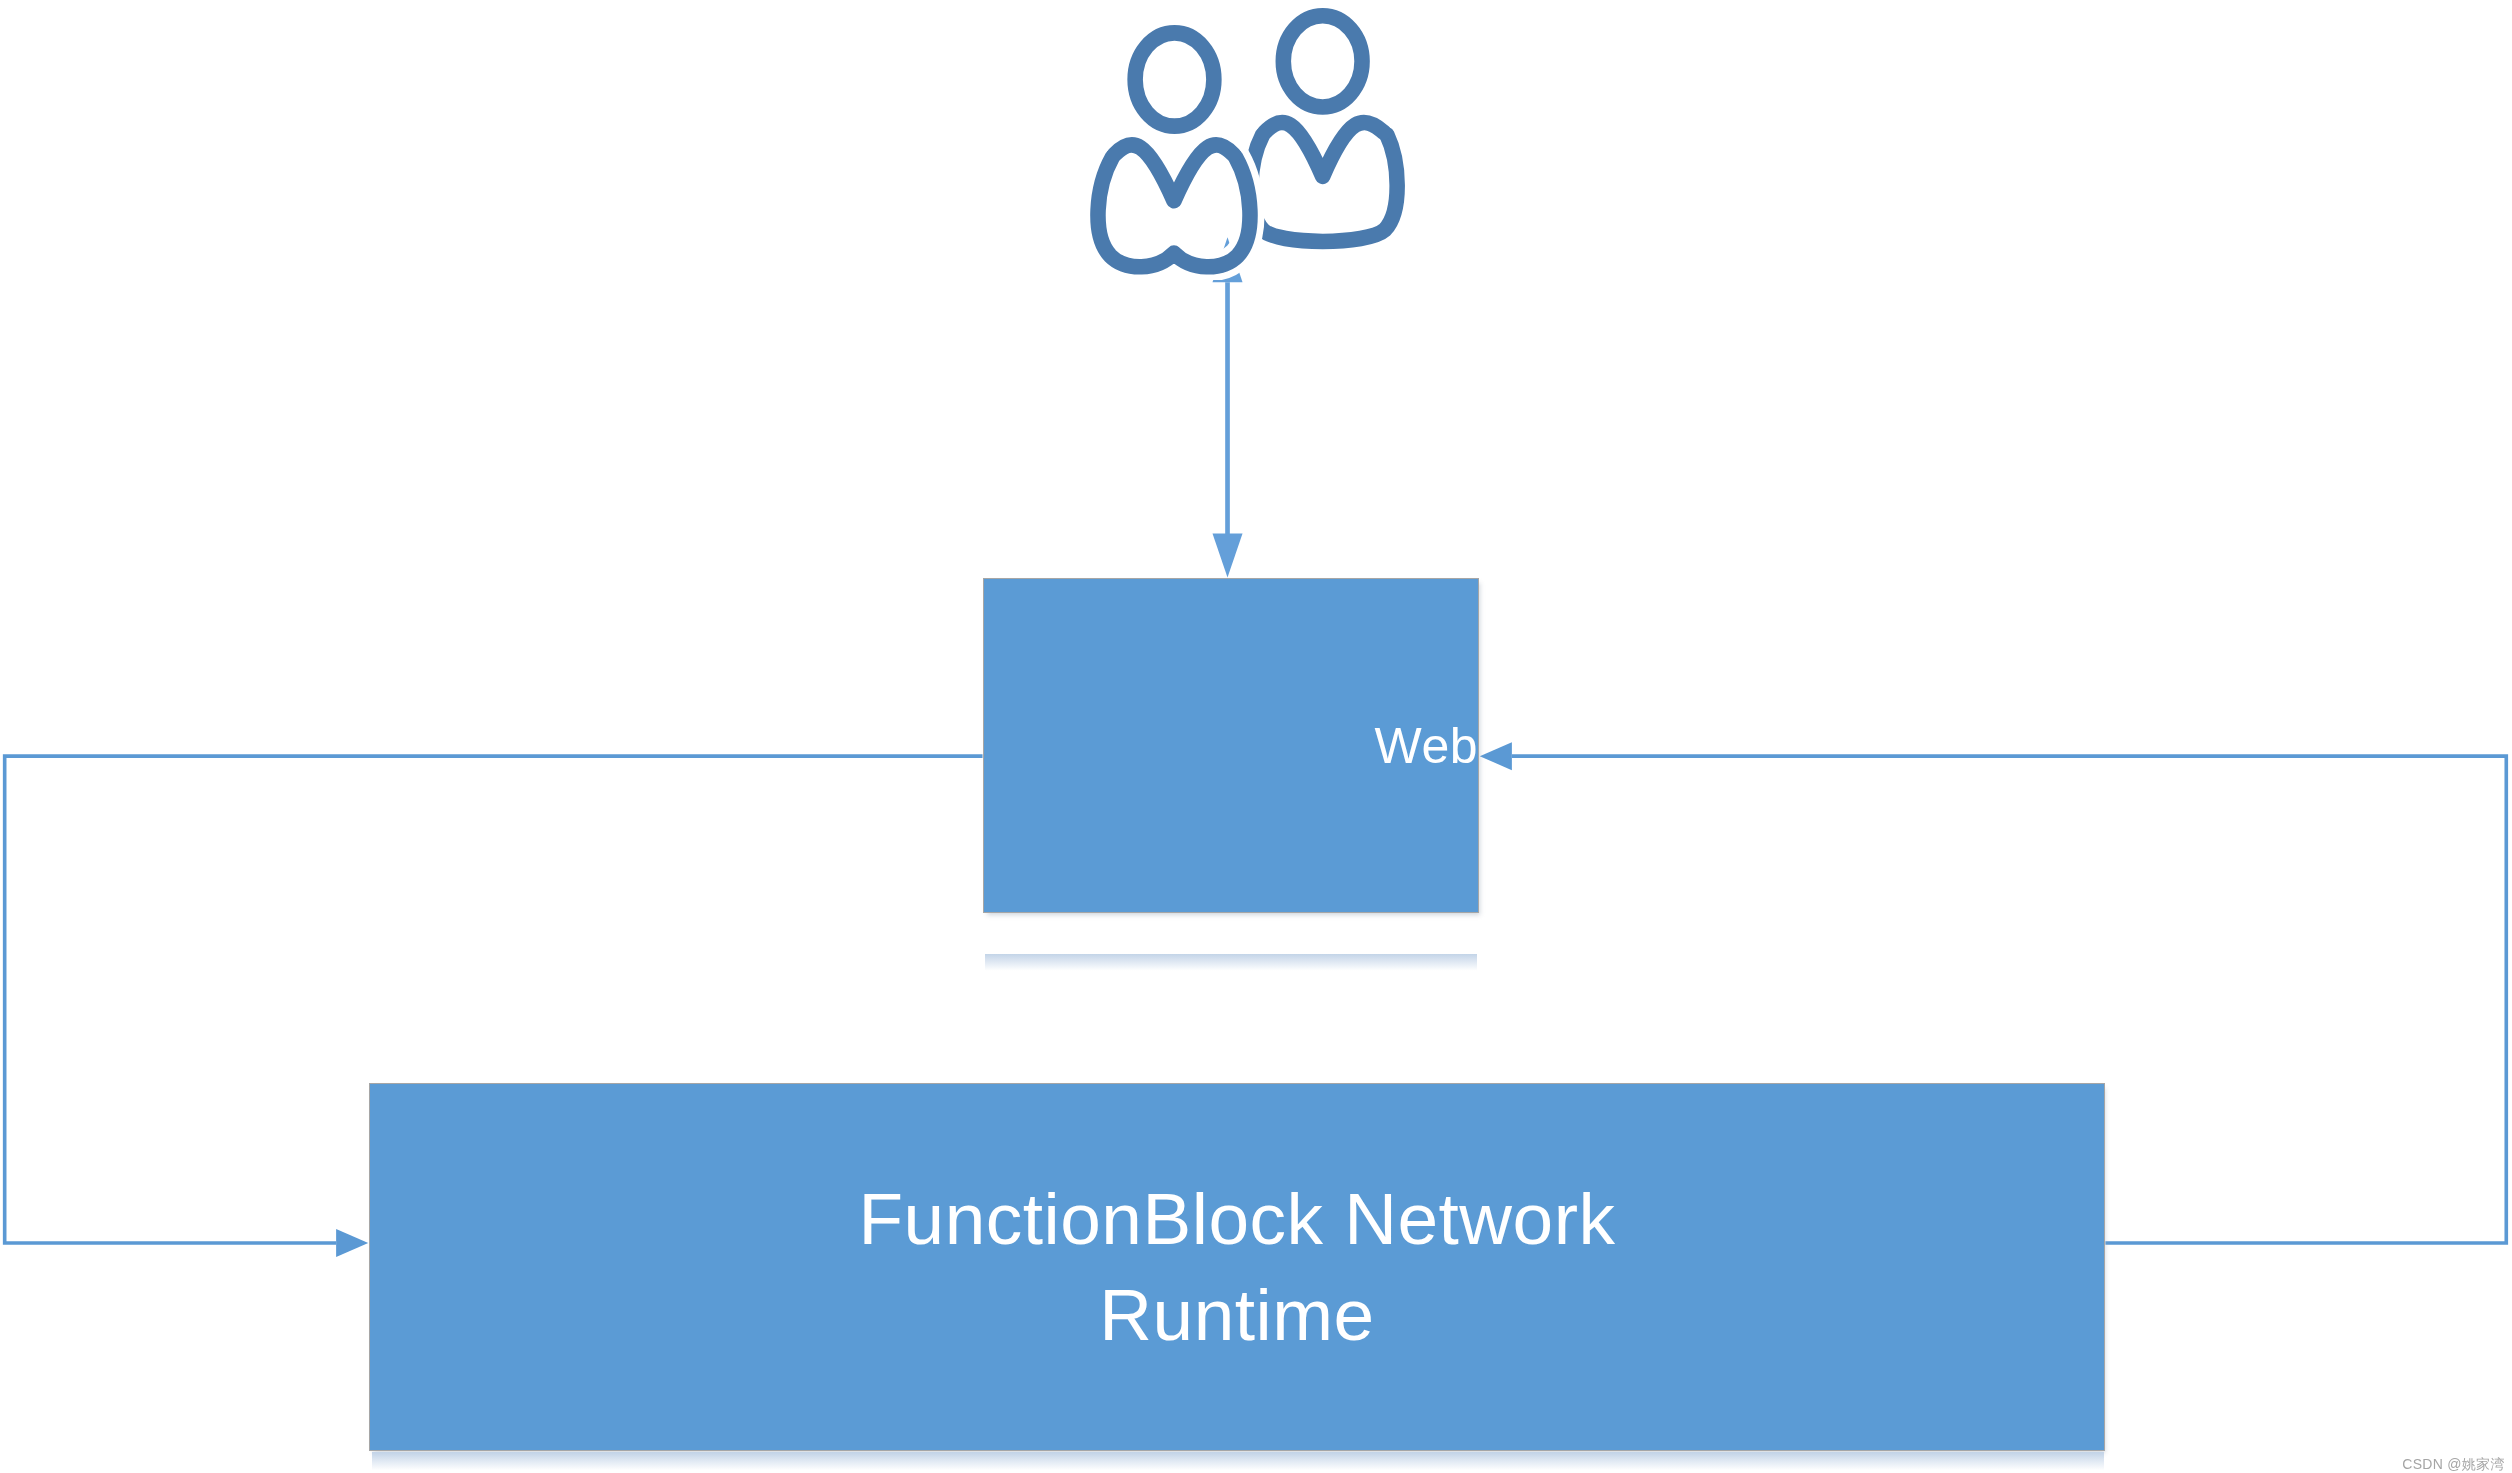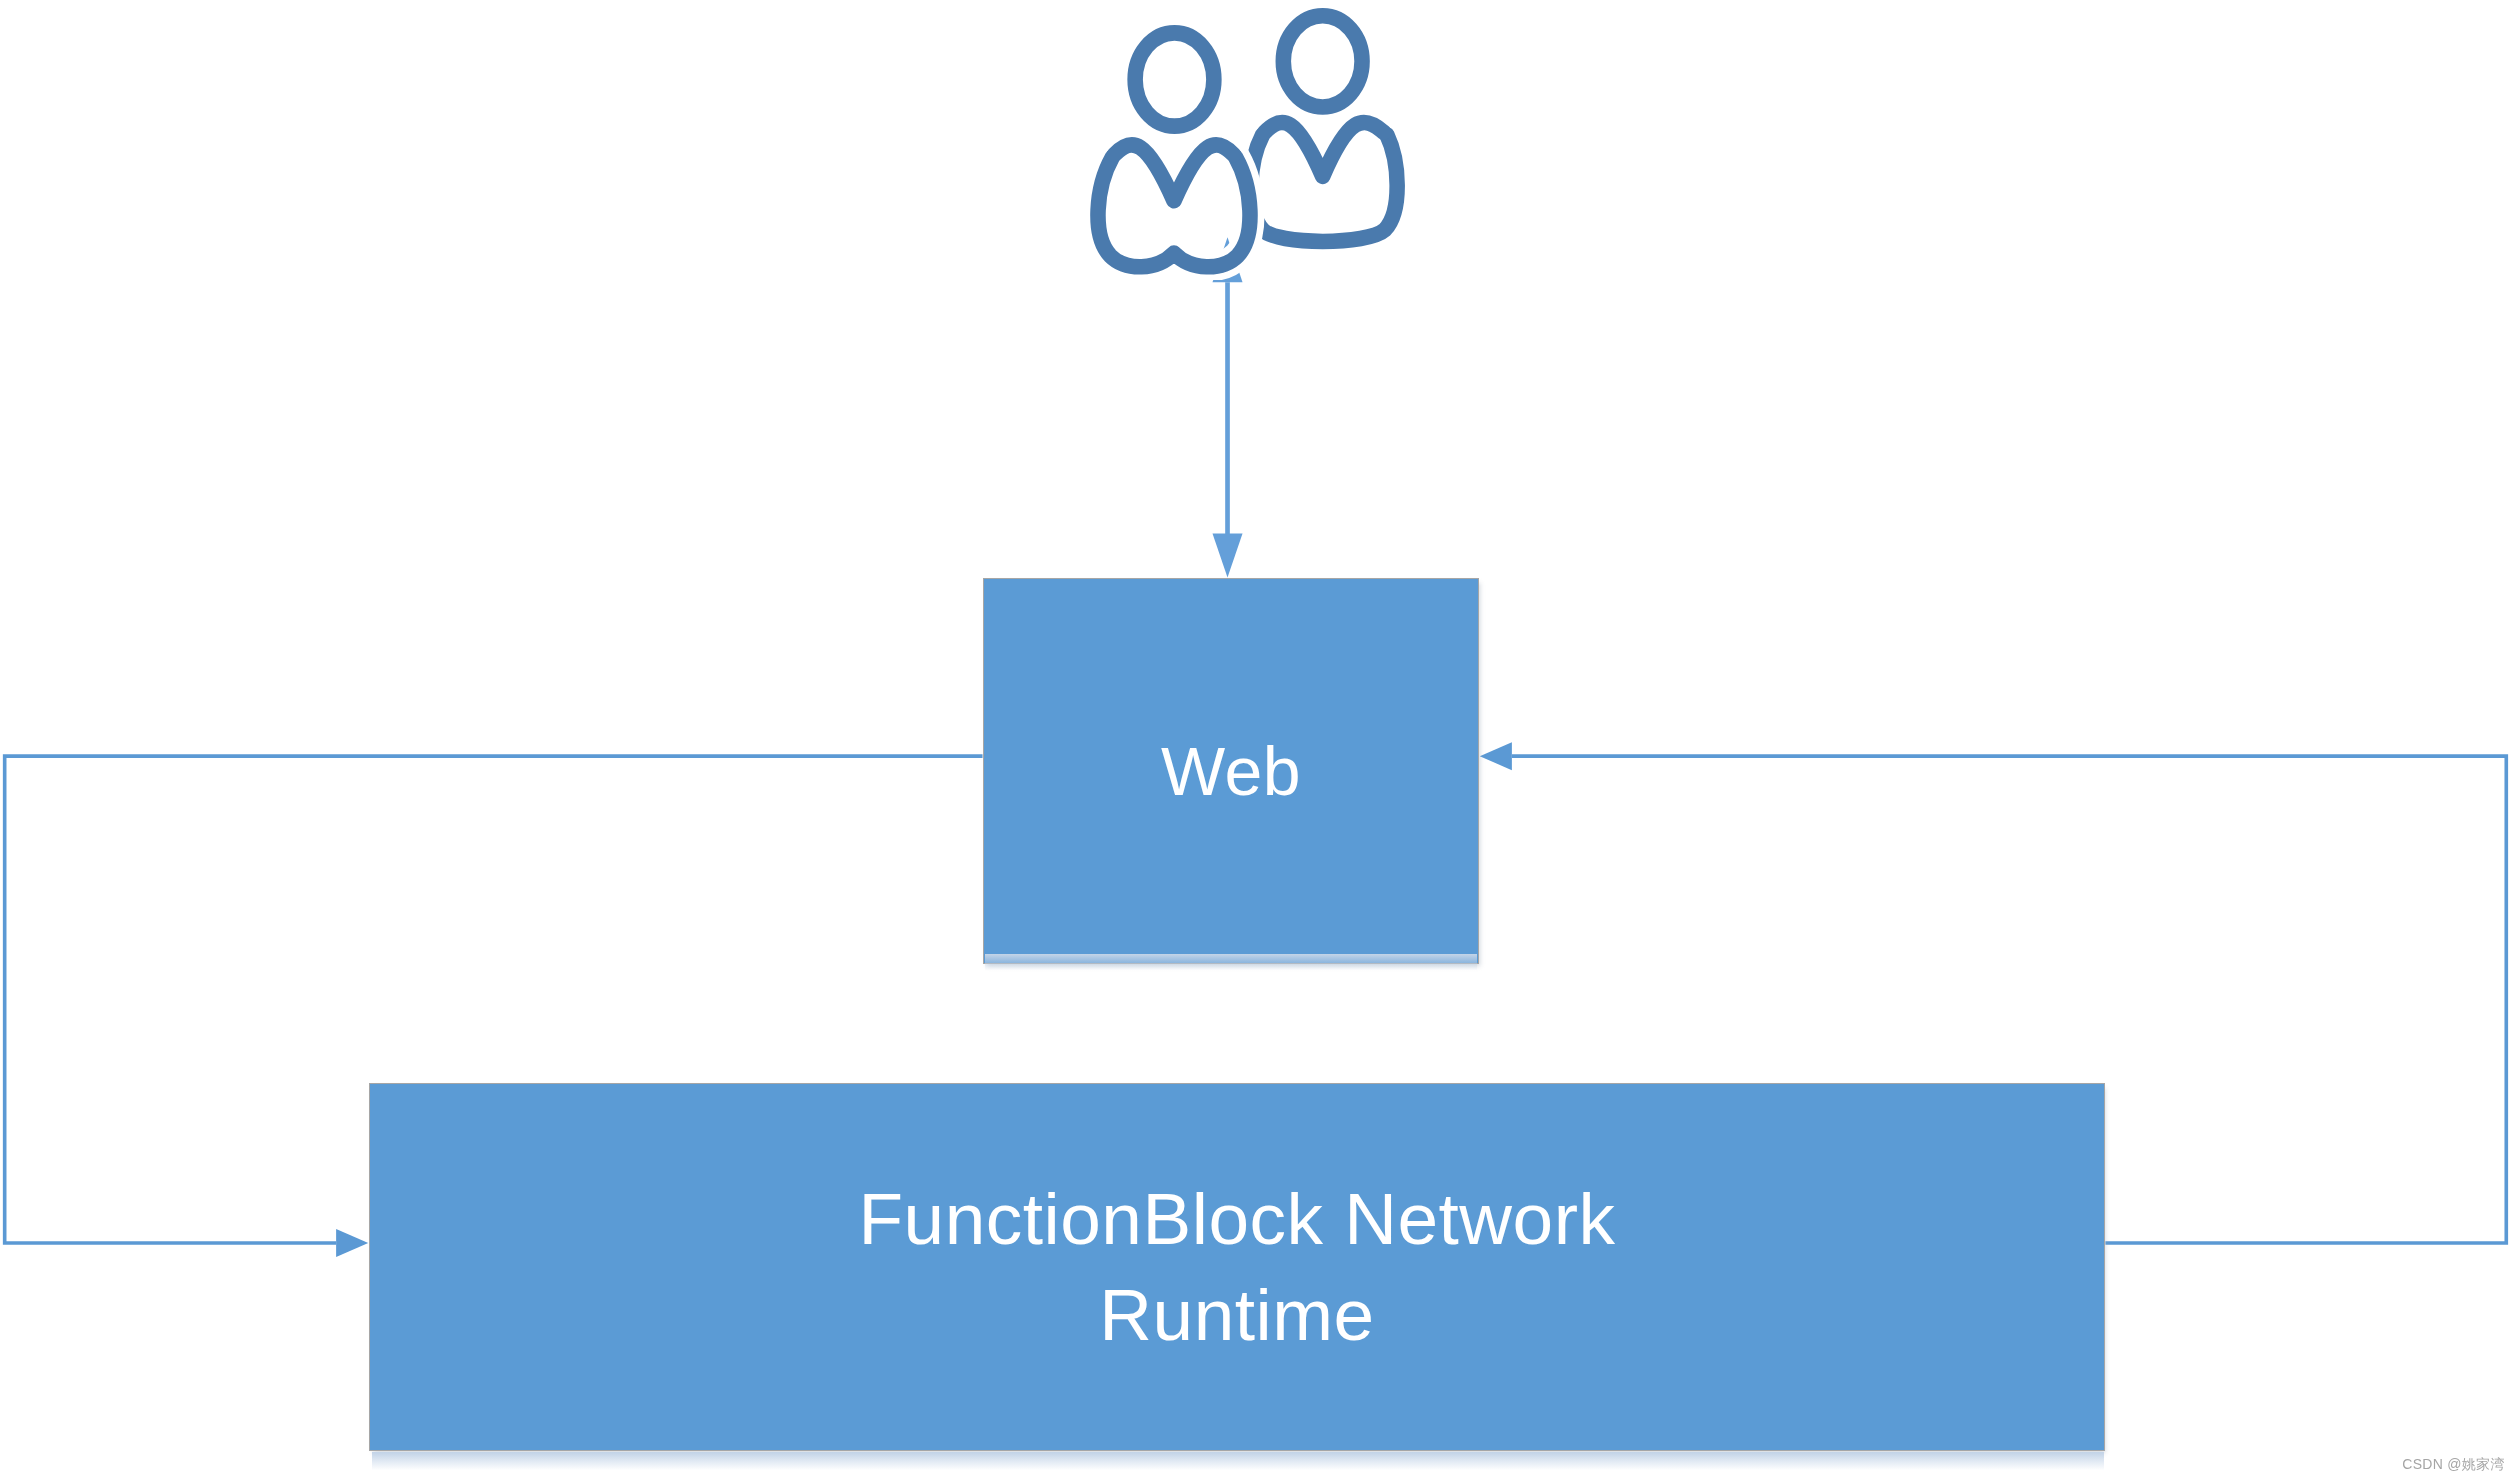--- a/index.html
+++ b/index.html
@@ -31,22 +31,23 @@
     align-items: center;
     justify-content: center;
     color: var(--node-text);
     text-align: center;
     box-shadow: 2.6px 3.6px 4.7px -1.6px rgba(150, 163, 180, 0.45);
   }
   .node--web {
     left: 983px;
     top: 578px;
     width: 496px;
-    height: 386px;
-    font-size: 68px;
+    height: 335px;
+    font-size: 50px;
+    justify-content: flex-end;
   }
   .node--runtime {
     left: 369px;
     top: 1083px;
     width: 1736px;
     height: 368px;
     font-size: 73px;
     line-height: 1.32;
   }
   .node-label {

